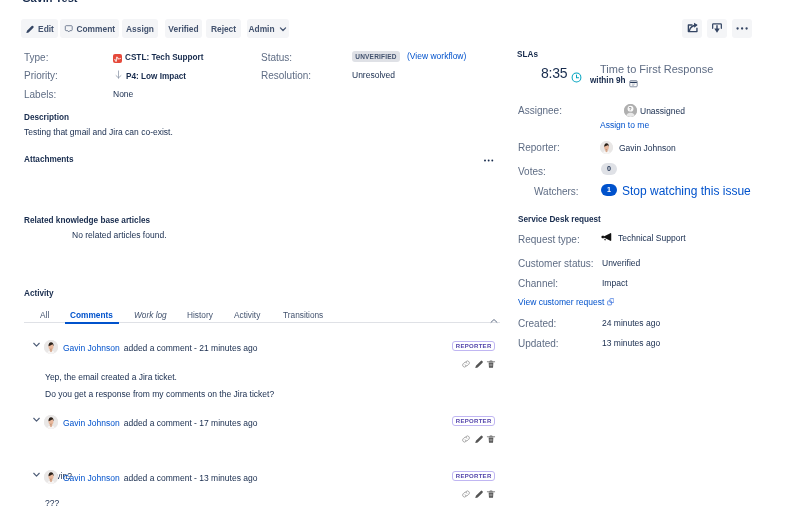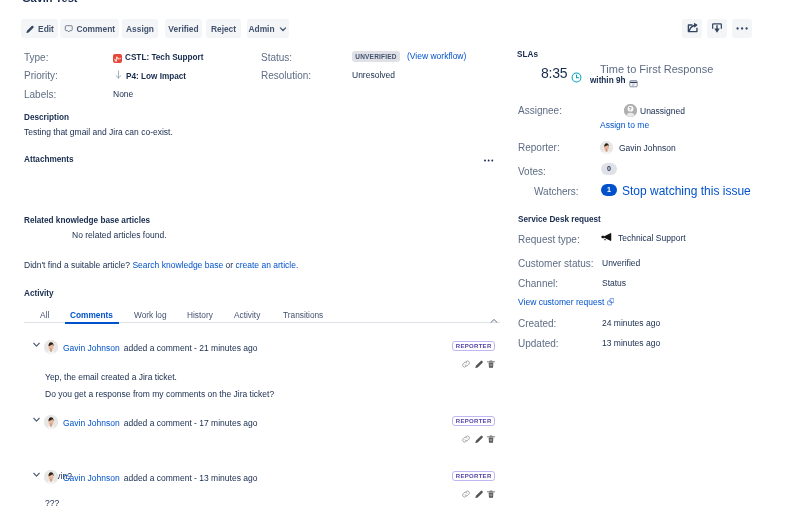--- a/index.html
+++ b/index.html
@@ -205,28 +205,27 @@
   <div style="position:absolute; left:484px; top:152px;" data-name="attachments-more-button">
     <svg width="11" height="11" viewBox="0 0 22 22" data-name="attachments-more-icon">
         <circle cx="2" cy="11" r="1.9" fill="#172B4D"></circle>
         <circle cx="9.3" cy="11" r="1.9" fill="#172B4D"></circle>
         <circle cx="16.6" cy="11" r="1.9" fill="#172B4D"></circle>
       </svg>
   </div>
 
   <div class="sec-head" style="left:24px; top:215px;" data-name="kb-heading">Related knowledge base articles</div>
   <div class="body-text" style="left:24px; top:230px;padding-left:48px;" data-name="kb-empty-text">No related articles found.</div>
-  <div class="body-text" style="left:24px; top:260px;" data-name="kb-prompt"><span>Didn't find a suitable article? </span><a class="link" data-name="search-kb-link">Search knowledge base</a><span> or </span><a class="link" data-name="create-article-link">create an article</a><span>.</span></div>
 
   <div class="sec-head" style="left:24px; top:288px;" data-name="activity-heading">Activity</div>
   <div class="tabs-rule" style="left:24px; top:322px; width:476px;" data-name="tabs-divider"></div>
   <div class="tabs" data-name="activity-tabs">
     <div class="tab" style="left:40px;" data-name="tab-all">All</div>
     <div class="tab active" style="left:70px;" data-name="tab-comments">Comments</div>
-    <div class="tab" style="left:134px;" data-name="tab-work-log">Work log</div>
+    <div class="tab" style="left:134px;font-style:italic;" data-name="tab-work-log">Work log</div>
     <div class="tab" style="left:187px;" data-name="tab-history">History</div>
     <div class="tab" style="left:234px;" data-name="tab-activity">Activity</div>
     <div class="tab" style="left:283px;" data-name="tab-transitions">Transitions</div>
   </div>
   <div style="position:absolute; left:489px; top:312px;" data-name="collapse-activity-button">
     <svg width="10" height="10" viewBox="0 0 24 24" fill="none" data-name="chevron-up-icon">
         <path d="M5 15l7-6.5 7 6.5" stroke="#42526E" stroke-width="2" stroke-linecap="round" stroke-linejoin="round"></path>
       </svg>
   </div>
 
@@ -435,21 +434,21 @@
           <path d="M5.8 5.6v4.8H2.3c-.7 0-1.3-.6-1.3-1.3V6.9c0-.7.6-1.3 1.3-1.3z" fill="#111"></path>
           <path d="M7.2 11.4l2.4 1.2-.7 2.4-2.4-1.1z" fill="#111"></path>
         </svg></span>
     <span style="margin-left:3px" data-name="request-type-value">Technical Support</span>
   </div>
 
   <div class="field-label" style="left:518px; top:258px;" data-name="customer-status-label">Customer status:</div>
   <div class="field-value" style="left:602px; top:258px;" data-name="customer-status-value">Unverified</div>
 
   <div class="field-label" style="left:518px; top:278px;" data-name="channel-label">Channel:</div>
-  <div class="field-value" style="left:602px; top:278px;" data-name="channel-value">Status</div>
+  <div class="field-value" style="left:602px; top:278px;" data-name="channel-value">Impact</div>
 
   <a class="link" style="position:absolute; left:518px; top:297px; font-size:8.5px; line-height:11px;" data-name="view-customer-request-link"><span>View customer request</span> <span data-name="external-link-icon"><svg width="7.5" height="7.5" viewBox="0 0 24 24" fill="none" style="vertical-align:-0.5px">
           <rect x="2" y="9.5" width="12.5" height="12.5" rx="1.6" stroke="#4C7FE0" stroke-width="2.6"></rect>
           <rect x="9.5" y="2" width="12.5" height="12.5" rx="1.6" stroke="#4C7FE0" stroke-width="2.6"></rect>
         </svg></span></a>
 
   <div class="field-label" style="left:518px; top:318px;" data-name="created-label">Created:</div>
   <div class="field-value" style="left:602px; top:318px;" data-name="created-value">24 minutes ago</div>
 
   <div class="field-label" style="left:518px; top:338px;" data-name="updated-label">Updated:</div>

